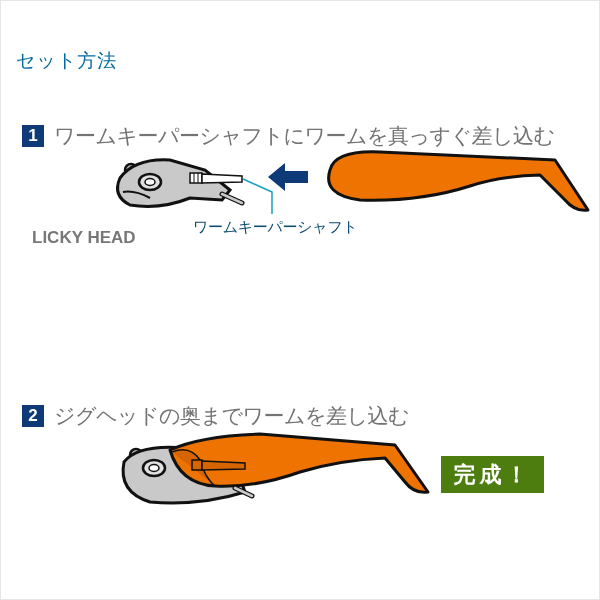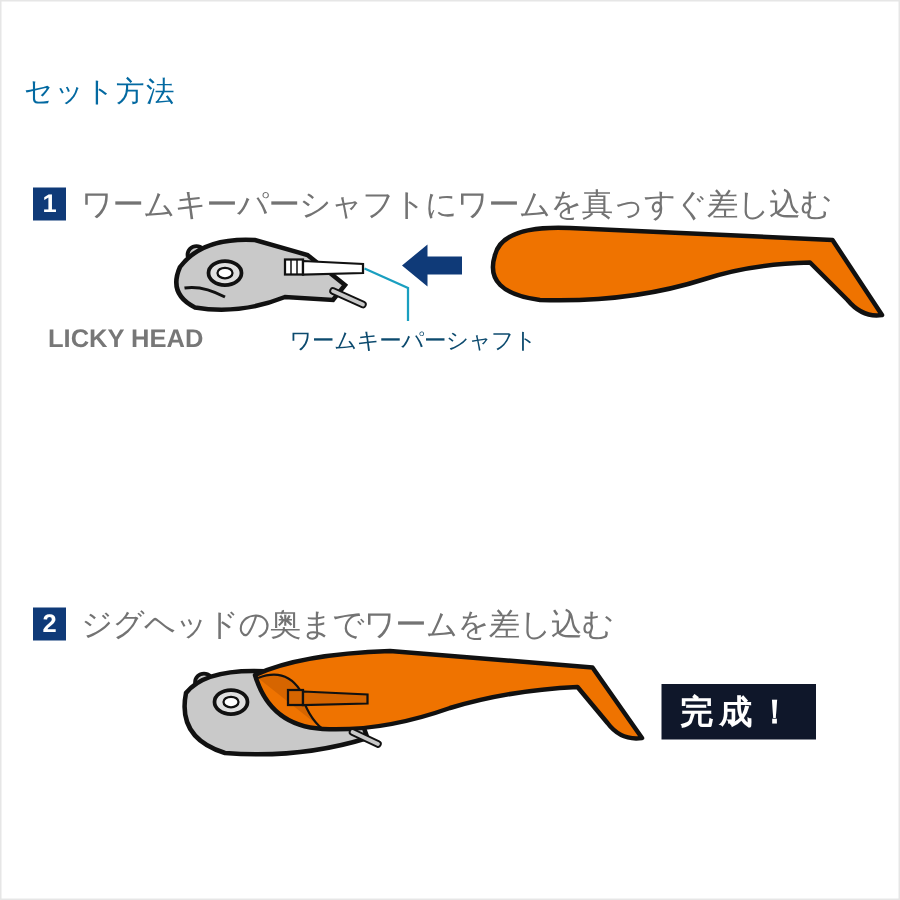--- a/index.html
+++ b/index.html
@@ -7,26 +7,26 @@
          font-family:"DejaVu Sans", sans-serif; }
   .frame { position:absolute; left:0; top:0; width:598px; height:598px;
            border:1px solid #e6e6e6; }
   .page-title { position:absolute; left:16px; top:17px; font-size:19px; font-weight:normal;
                 color:#0369a1; letter-spacing:1px;margin-top:31px; }
   .step-heading { position:absolute; display:flex; align-items:center; }
   .step-num { width:22px; height:22px; background:#0f3a78; color:#fff; font-weight:bold;
               font-size:17px; display:flex; align-items:center; justify-content:center;
               font-family:"Liberation Sans", sans-serif; margin-right:10px; }
   .step-text { font-size:21px; color:#737373; white-space:nowrap; letter-spacing:-0.5px; }
-  .label-brand { position:absolute; left:32px; top:216px; font-family:"Liberation Sans", sans-serif;
+  .label-brand { position:absolute; left:32px; top:228px; font-family:"Liberation Sans", sans-serif;
                  font-weight:bold; font-size:17px; color:#777; }
   .label-shaft { position:absolute; left:193px; top:218px; font-size:15px; color:#0c4a6e;
                  white-space:nowrap; letter-spacing:-0.3px; }
   .done-badge { position:absolute; left:441px; top:456px; width:103px; height:37px;
-                background:#0f172a; color:#fff; font-weight:bold; font-size:22px;
+                background:#4d7c0f; color:#fff; font-weight:bold; font-size:22px;
                 display:flex; align-items:center; justify-content:center; letter-spacing:4px; }
   svg { position:absolute; left:0; top:0; }
 </style>
 </head>
 <body>
 
 <div class="frame"></div>
 
 <div class="page-title">セット方法</div>
 

